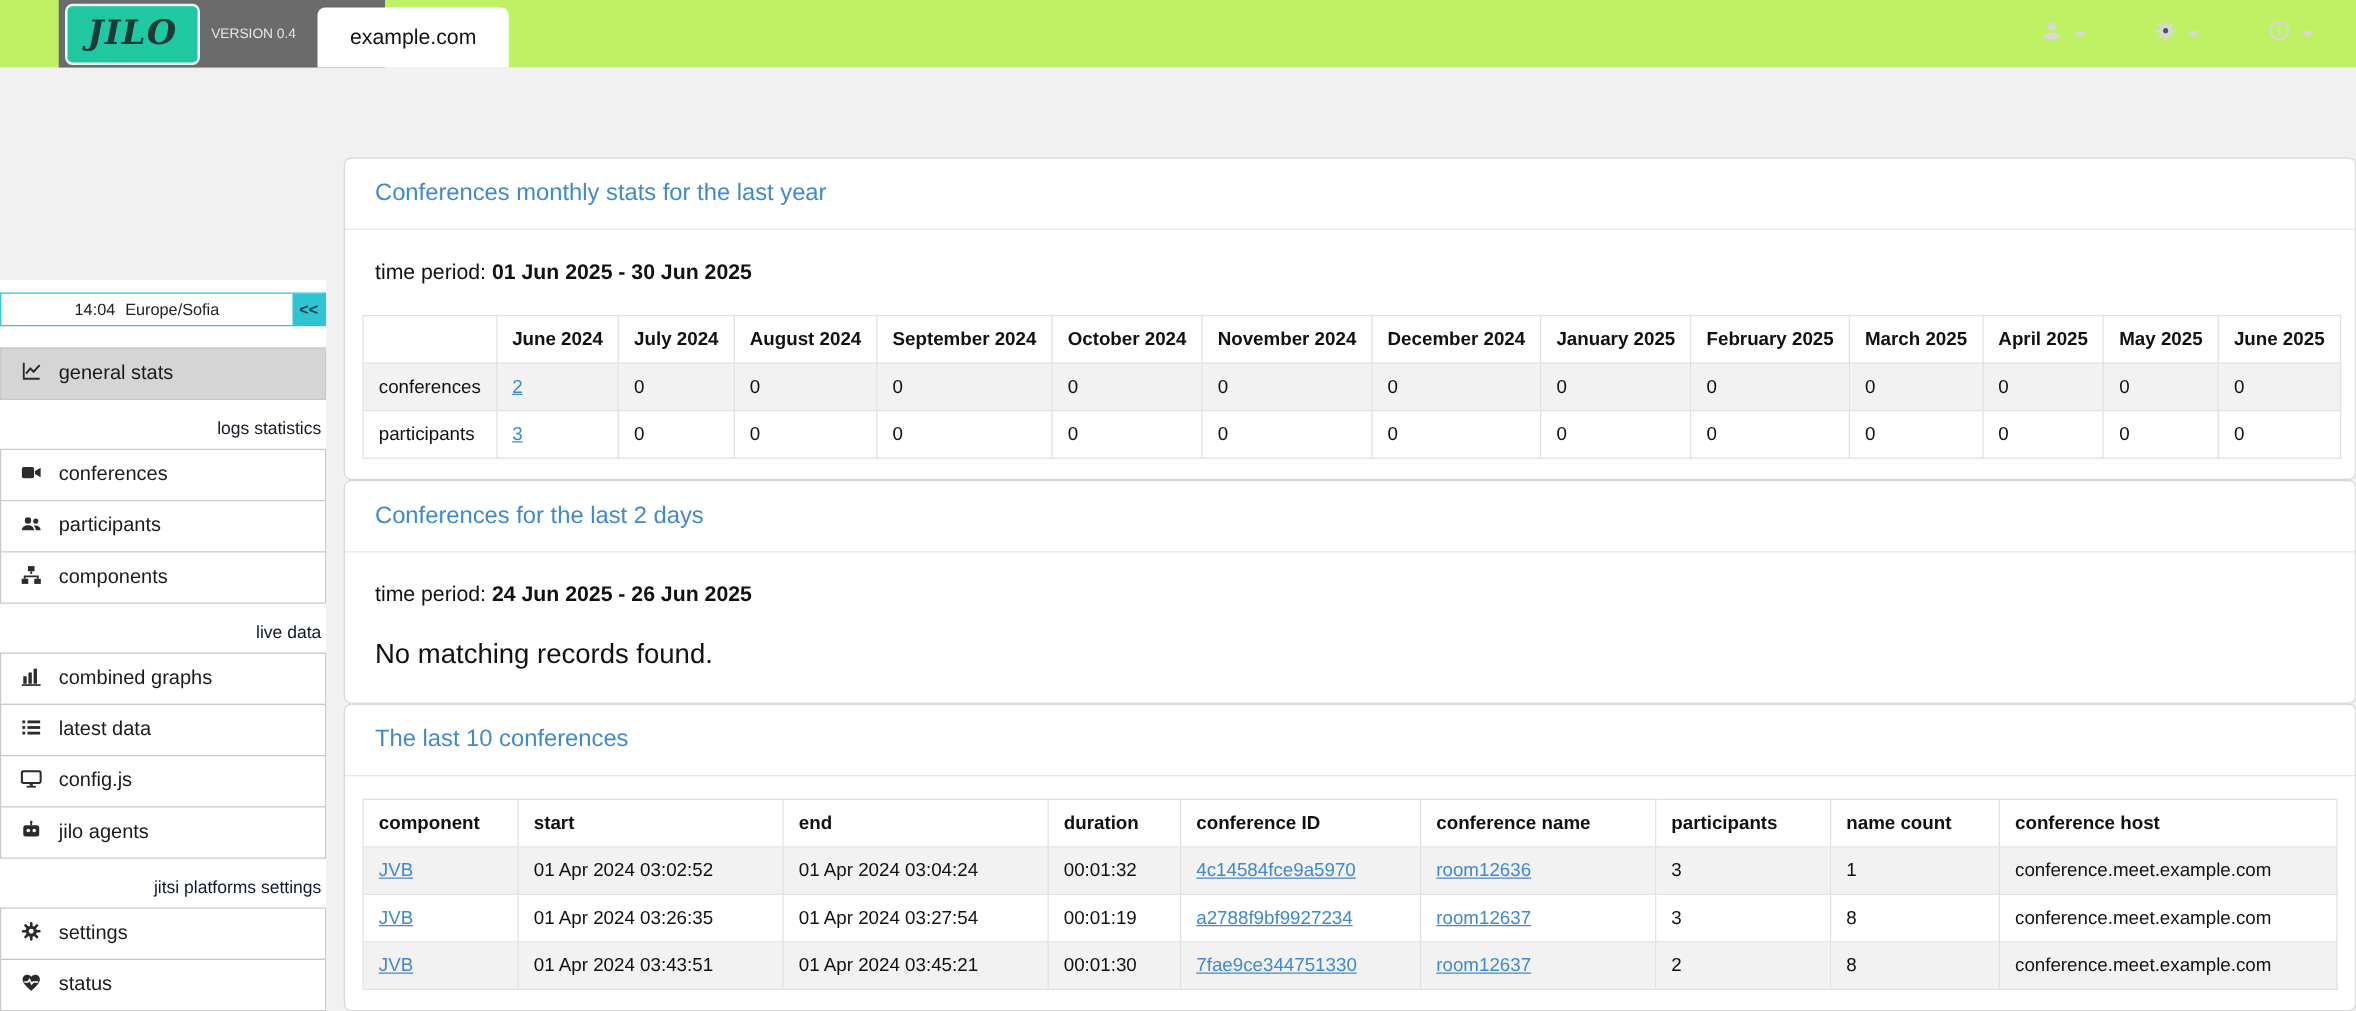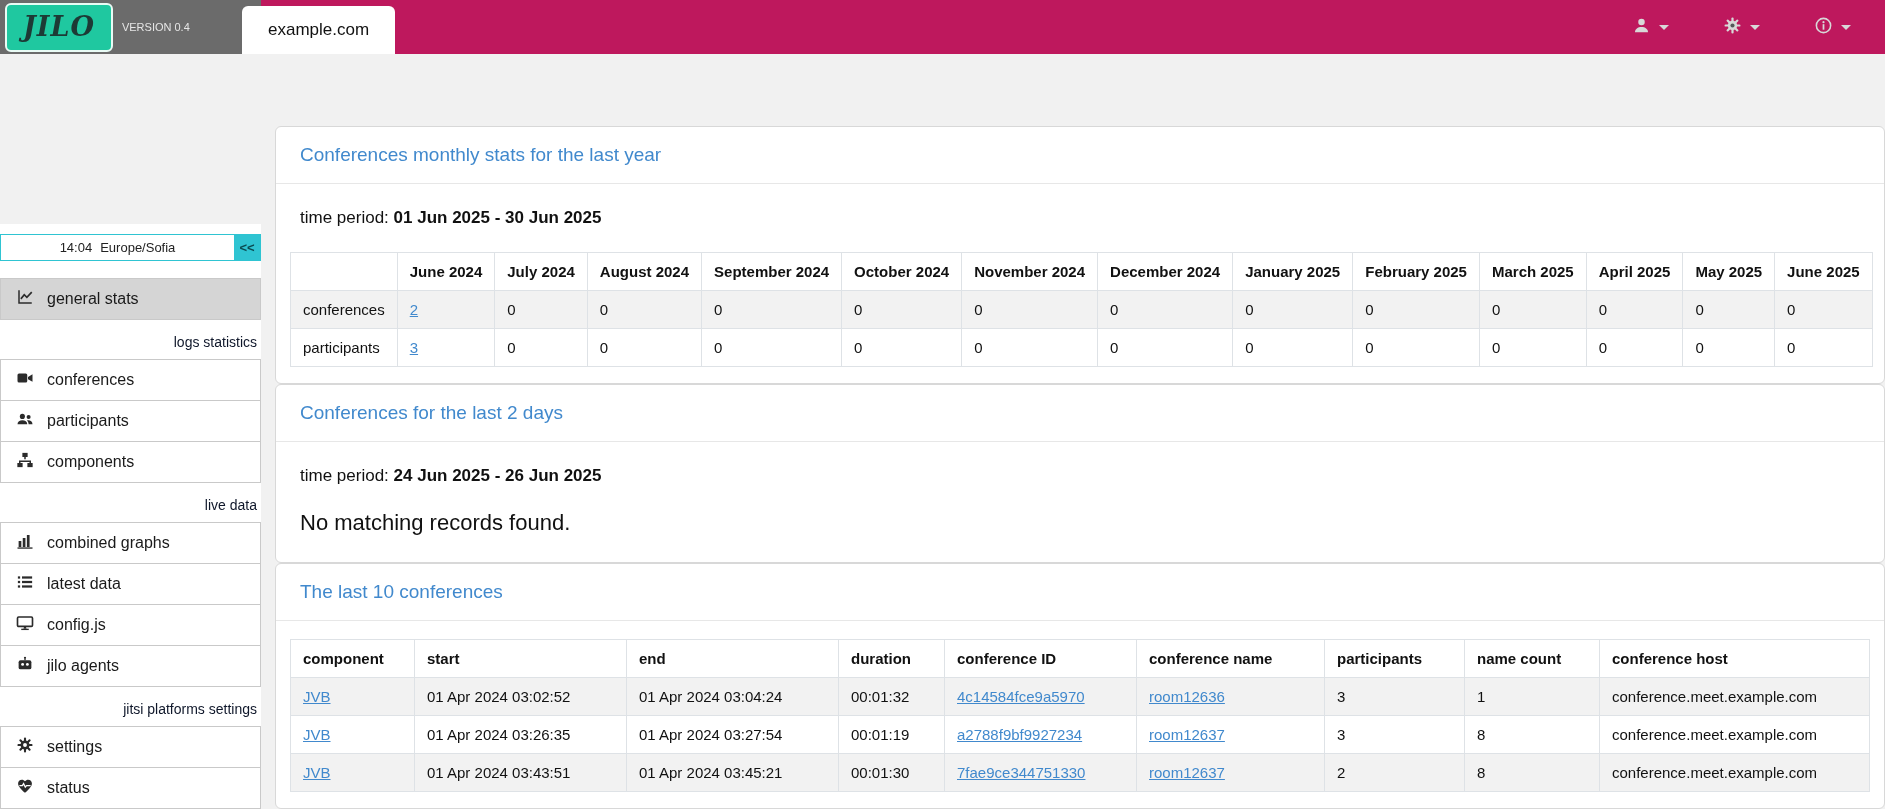--- a/index.html
+++ b/index.html
@@ -1,25 +1,25 @@
 <!DOCTYPE html>
 <html><head>
 <meta charset="utf-8">
 <style>
   * { margin:0; padding:0; box-sizing:border-box; }
   html,body { width:1885px; height:809px; overflow:hidden; }
   body { font-family:"Liberation Sans", sans-serif; background:#f1f1f1; color:#111; }
 
   
-  .topbar { position:relative; height:54px; background:#be185d; display:flex; align-items:center; }
+  .topbar { position:relative; height:54px; background:#bef264; display:flex; align-items:center;padding-left:47px; }
   .topbar-left { flex:0 0 261px; height:100%; background:#6b6b6b; display:flex; align-items:center; padding-left:5px; }
   .logo { background:#1fc8a0; color:#1d3a35; font-family:"DejaVu Serif", serif; font-style:italic; font-weight:bold;
           font-size:27px; line-height:1; padding:8px 16px 10px; border-radius:6px; border:2px solid #e9fbf5; letter-spacing:1px; }
   .version { font-size:11px; color:#e6e6e6; margin-left:9px; align-self:center; }
-  .tab { position:absolute; left:242px; top:6px; height:48px; background:#fff; border-radius:6px 6px 0 0;
+  .tab { position:absolute; left:254px; top:6px; height:48px; background:#fff; border-radius:6px 6px 0 0;
          display:flex; align-items:center; padding:0 26px; font-size:17px; color:#111; cursor:pointer; }
   .topbar-right { margin-left:auto; display:flex; align-items:center; gap:54px; padding-right:34px; }
   .menu-toggle { display:flex; align-items:center; gap:8px; cursor:pointer; }
   .caret { width:0; height:0; border-left:5px solid transparent; border-right:5px solid transparent; border-top:5px solid #d8d8d8; }
 
   
   .layout { display:flex; height:calc(100% - 54px);align-items:flex-end; }
   .sidebar { flex:0 0 261px; background:#fff; overflow:hidden; }
   .main { flex:1; padding:18px 0 0 14px; overflow:hidden; }
 

